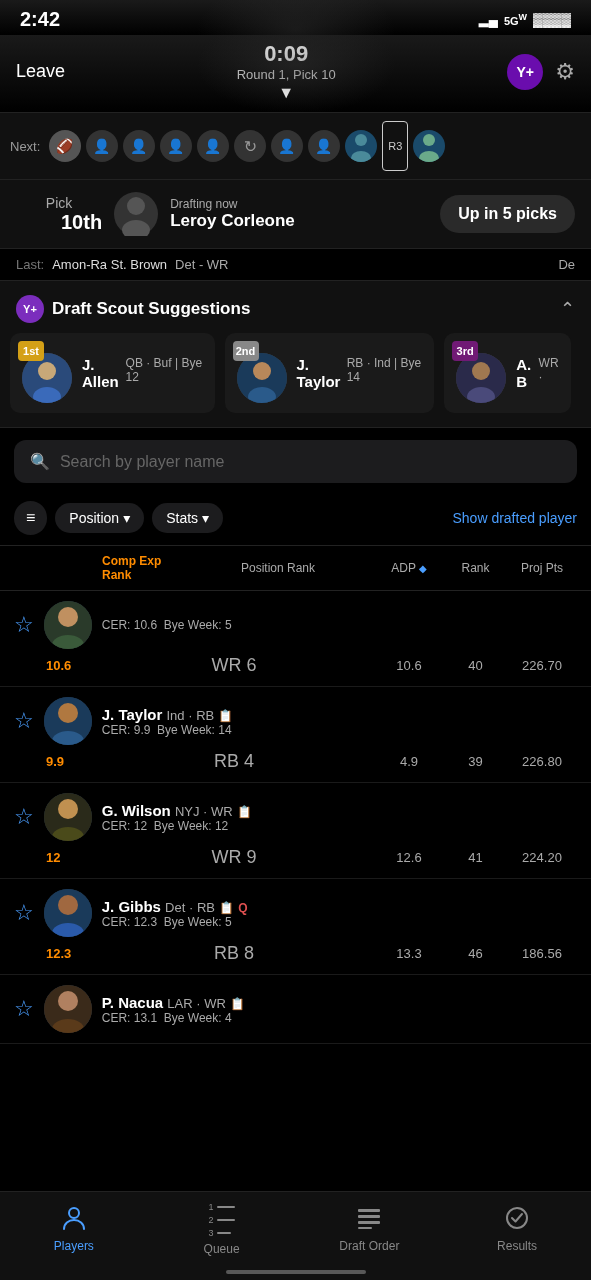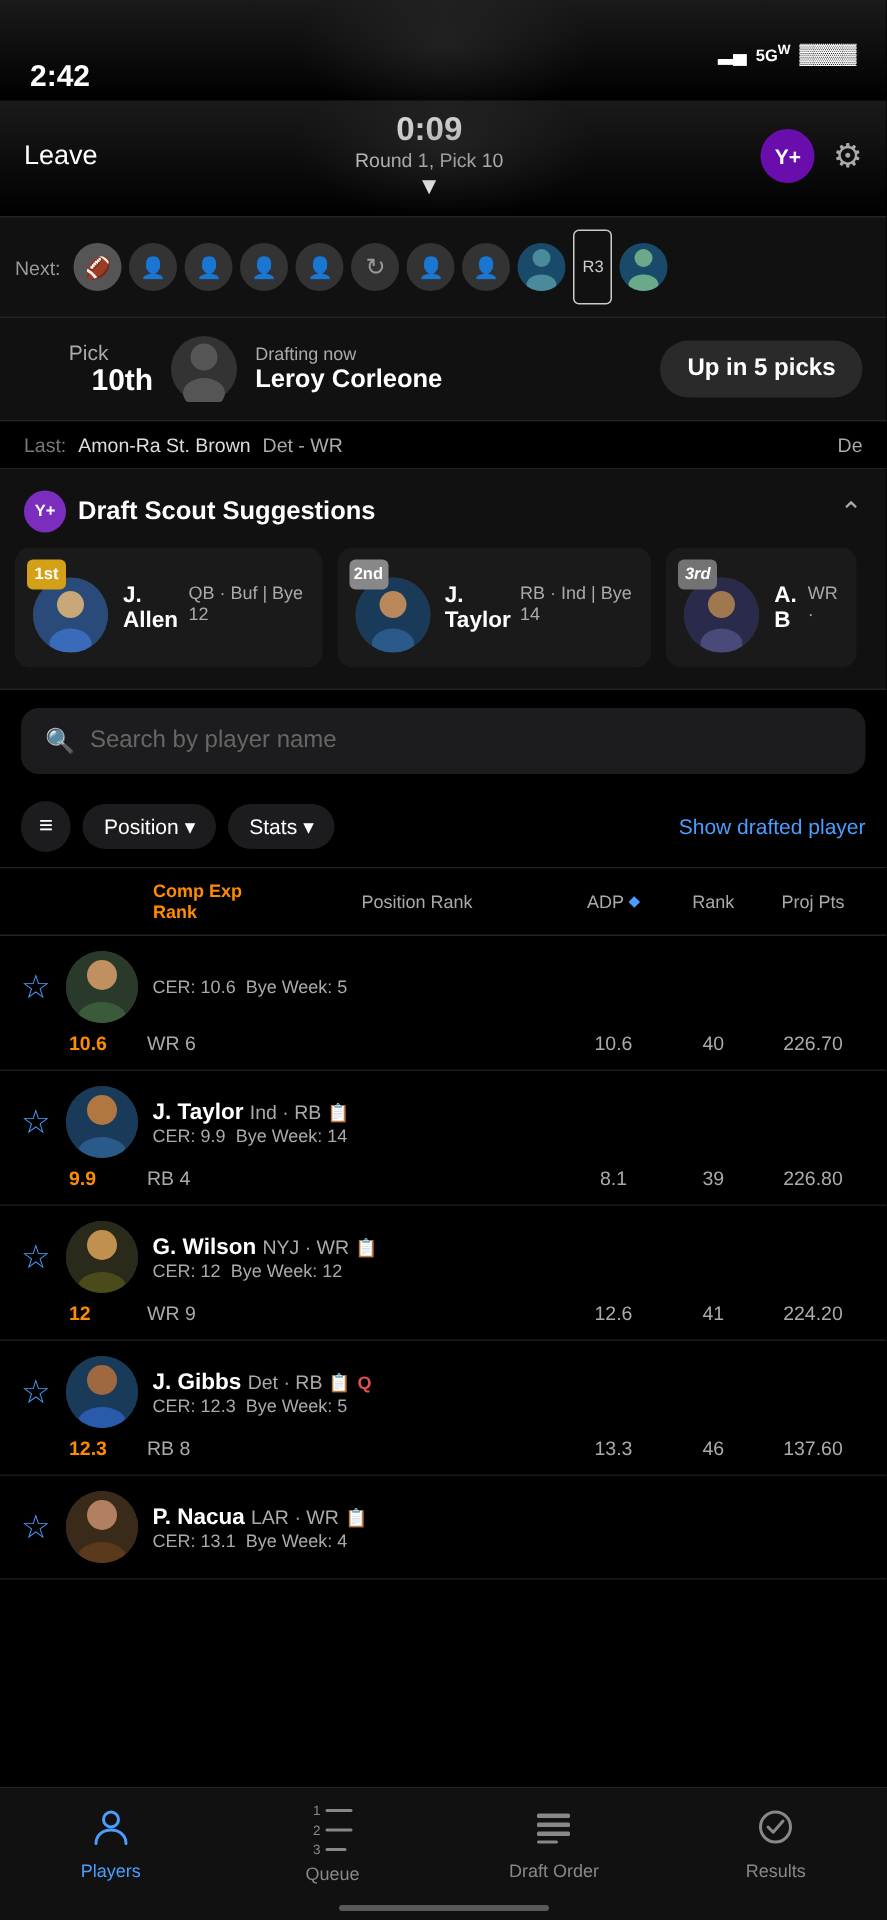--- a/index.html
+++ b/index.html
@@ -17,21 +17,20 @@
     .status-bar {
       display: flex;
       justify-content: space-between;
       align-items: center;
       padding: 8px 20px 4px;
       background: #000;
     }
     .status-time {
       font-size: 20px;
       font-weight: 600;
-      margin-top: 32px;
     }
     .status-icons {
       display: flex;
       align-items: center;
       gap: 6px;
       font-size: 13px;
     }
 
     
     .header {
@@ -218,21 +217,21 @@
       position: absolute;
       top: 8px;
       left: 8px;
       width: 26px; height: 20px;
       border-radius: 4px;
       display: flex; align-items: center; justify-content: center;
       font-size: 11px; font-weight: 700; color: #fff;
     }
     .rank-1 { background: #d4a017; }
     .rank-2 { background: #888; }
-    .rank-3 { background: #737373; font-style: italic; }
+    .rank-3 { background: #701a75; }
     .suggest-avatar {
       width: 50px; height: 50px;
       border-radius: 50%;
       background: #444;
       margin-top: 10px;
       overflow: hidden;
       flex-shrink: 0;
     }
     .suggest-info { display: flex; flex-direction: row; }
     .suggest-name { font-size: 15px; font-weight: 700; }
@@ -326,21 +325,21 @@
     .player-name-info { flex: 1; }
     .player-name { font-size: 15px; font-weight: 700; }
     .player-cer { font-size: 12px; color: #aaa; }
     .player-stats-row {
       display: flex;
       align-items: center;
       margin-left: 32px;
       gap: 4px;
     }
     .stat-cer { width: 48px; font-size: 13px; color: #ff8c00; font-weight: 600; }
-    .stat-pos { flex: 1; font-size: 13px; color: #aaa; }
+    .stat-pos { flex: 1; font-size: 18px; color: #aaa; text-align: center; }
     .stat-adp { width: 70px; font-size: 13px; color: #aaa; text-align: center; }
     .stat-rank { width: 55px; font-size: 13px; color: #aaa; text-align: center; }
     .stat-proj { width: 70px; font-size: 13px; color: #aaa; text-align: center; }
     .status-icon { font-size: 12px; color: #aaa; }
 
     
     .bottom-nav {
       position: fixed;
       bottom: 0;
       width: 591px;
@@ -610,21 +609,21 @@
           <span class="status-icon"> 📋</span>
         </div>
         <div class="player-cer">
           <span>CER: 9.9</span>&nbsp;&nbsp;<span>Bye Week: 14</span>
         </div>
       </div>
     </div>
     <div class="player-stats-row">
       <div class="stat-cer">9.9</div>
       <div class="stat-pos">RB 4</div>
-      <div class="stat-adp">8.1</div>
+      <div class="stat-adp">4.9</div>
       <div class="stat-rank">39</div>
       <div class="stat-proj">226.80</div>
     </div>
   </div>
 
   <div class="player-row">
     <div class="player-row-top">
       <span class="star-icon">☆</span>
       <div class="player-thumb">
         <svg width="48" height="48" viewBox="0 0 48 48">
@@ -673,21 +672,21 @@
         <div class="player-cer">
           <span>CER: 12.3</span>&nbsp;&nbsp;<span>Bye Week: 5</span>
         </div>
       </div>
     </div>
     <div class="player-stats-row">
       <div class="stat-cer">12.3</div>
       <div class="stat-pos">RB 8</div>
       <div class="stat-adp">13.3</div>
       <div class="stat-rank">46</div>
-      <div class="stat-proj">137.60</div>
+      <div class="stat-proj">186.56</div>
     </div>
   </div>
 
   <div class="player-row" style="padding-bottom:4px;">
     <div class="player-row-top">
       <span class="star-icon">☆</span>
       <div class="player-thumb">
         <svg width="48" height="48" viewBox="0 0 48 48">
           <rect width="48" height="48" fill="#3a2a1a"></rect>
           <circle cx="24" cy="16" r="10" fill="#b08060"></circle>

